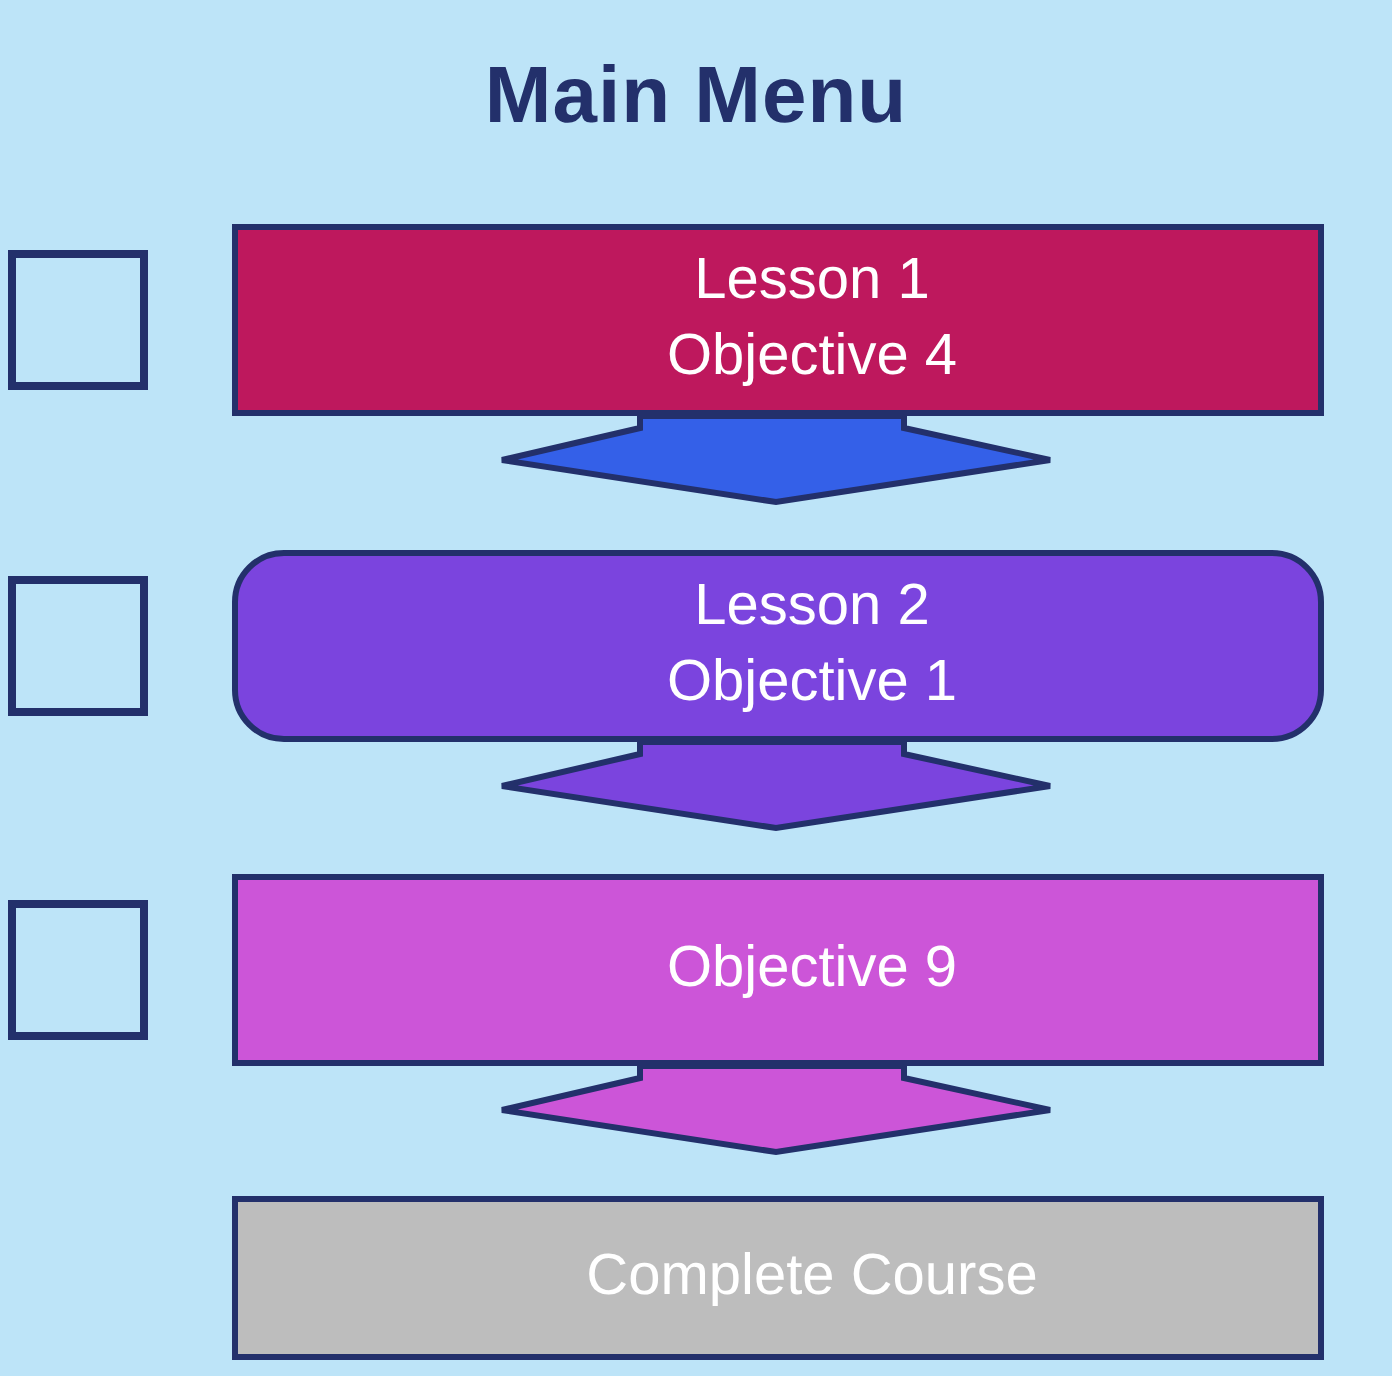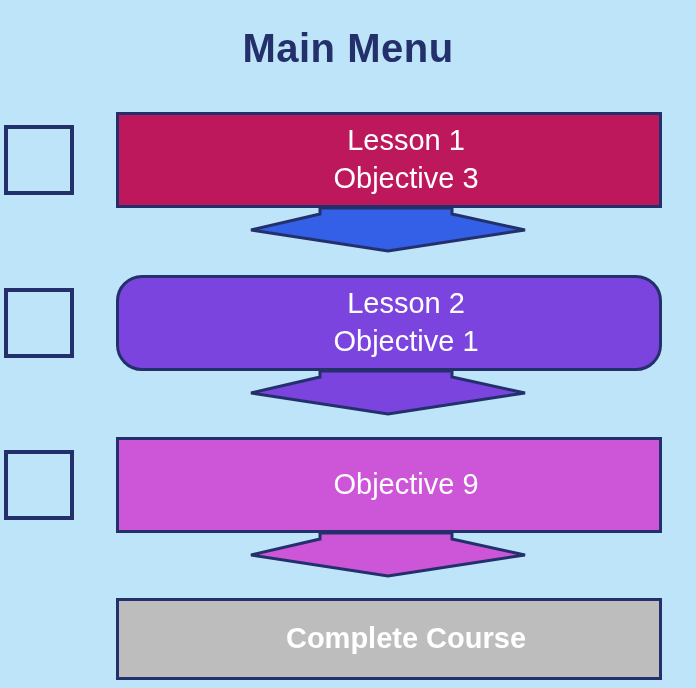--- a/index.html
+++ b/index.html
@@ -86,21 +86,21 @@
 <body style="background: rgb(189, 228, 248);">
 
 <div id="stage">
 
   <div class="page-title" style="color: rgb(35, 48, 107);">Main Menu</div>
 
   <div class="checkbox" style="top: 125px; border-color: rgb(35, 48, 107); background: rgb(189, 228, 248);"></div>
 
   <div class="block lesson" id="block-1" style="top: 112px; background: #be185d; border-color: rgb(35, 48, 107); color: rgb(255, 255, 255);">
     <span class="line">Lesson 1</span>
-    <span class="line">Objective 3</span>
+    <span class="line">Objective 4</span>
   </div>
 
   <div class="arrow-wrap" style="top:208px">
     <svg viewBox="0 0 540 46" preserveAspectRatio="none">
       <polygon id="arrow-poly-1" points="204,0 336,0 336,6 409,22 272,43 135,22 204,6" stroke="#23306b" stroke-width="3" stroke-linejoin="miter" fill="#3460e8"></polygon>
     </svg>
   </div>
 
   <div class="checkbox" style="top: 288px; border-color: rgb(35, 48, 107); background: rgb(189, 228, 248);"></div>
 
@@ -120,17 +120,17 @@
   <div class="block lesson" id="block-3" style="top: 437px; background: rgb(204, 85, 216); border-color: rgb(35, 48, 107); color: rgb(255, 255, 255);">
     <span class="line">Objective 9</span>
   </div>
 
   <div class="arrow-wrap" style="top:533px">
     <svg viewBox="0 0 540 46" preserveAspectRatio="none">
       <polygon id="arrow-poly-3" points="204,0 336,0 336,6 409,22 272,43 135,22 204,6" stroke="#23306b" stroke-width="3" stroke-linejoin="miter" fill="#cc55d8"></polygon>
     </svg>
   </div>
 
-  <div class="block finish" id="block-complete" style="top: 598px; background: rgb(189, 189, 189); border-color: rgb(35, 48, 107); color: rgb(255, 255, 255); font-weight: bold;">
+  <div class="block finish" id="block-complete" style="top: 598px; background: rgb(189, 189, 189); border-color: rgb(35, 48, 107); color: rgb(255, 255, 255);">
     <span class="line">Complete Course</span>
   </div>
 
 </div>
 
 </body></html>

